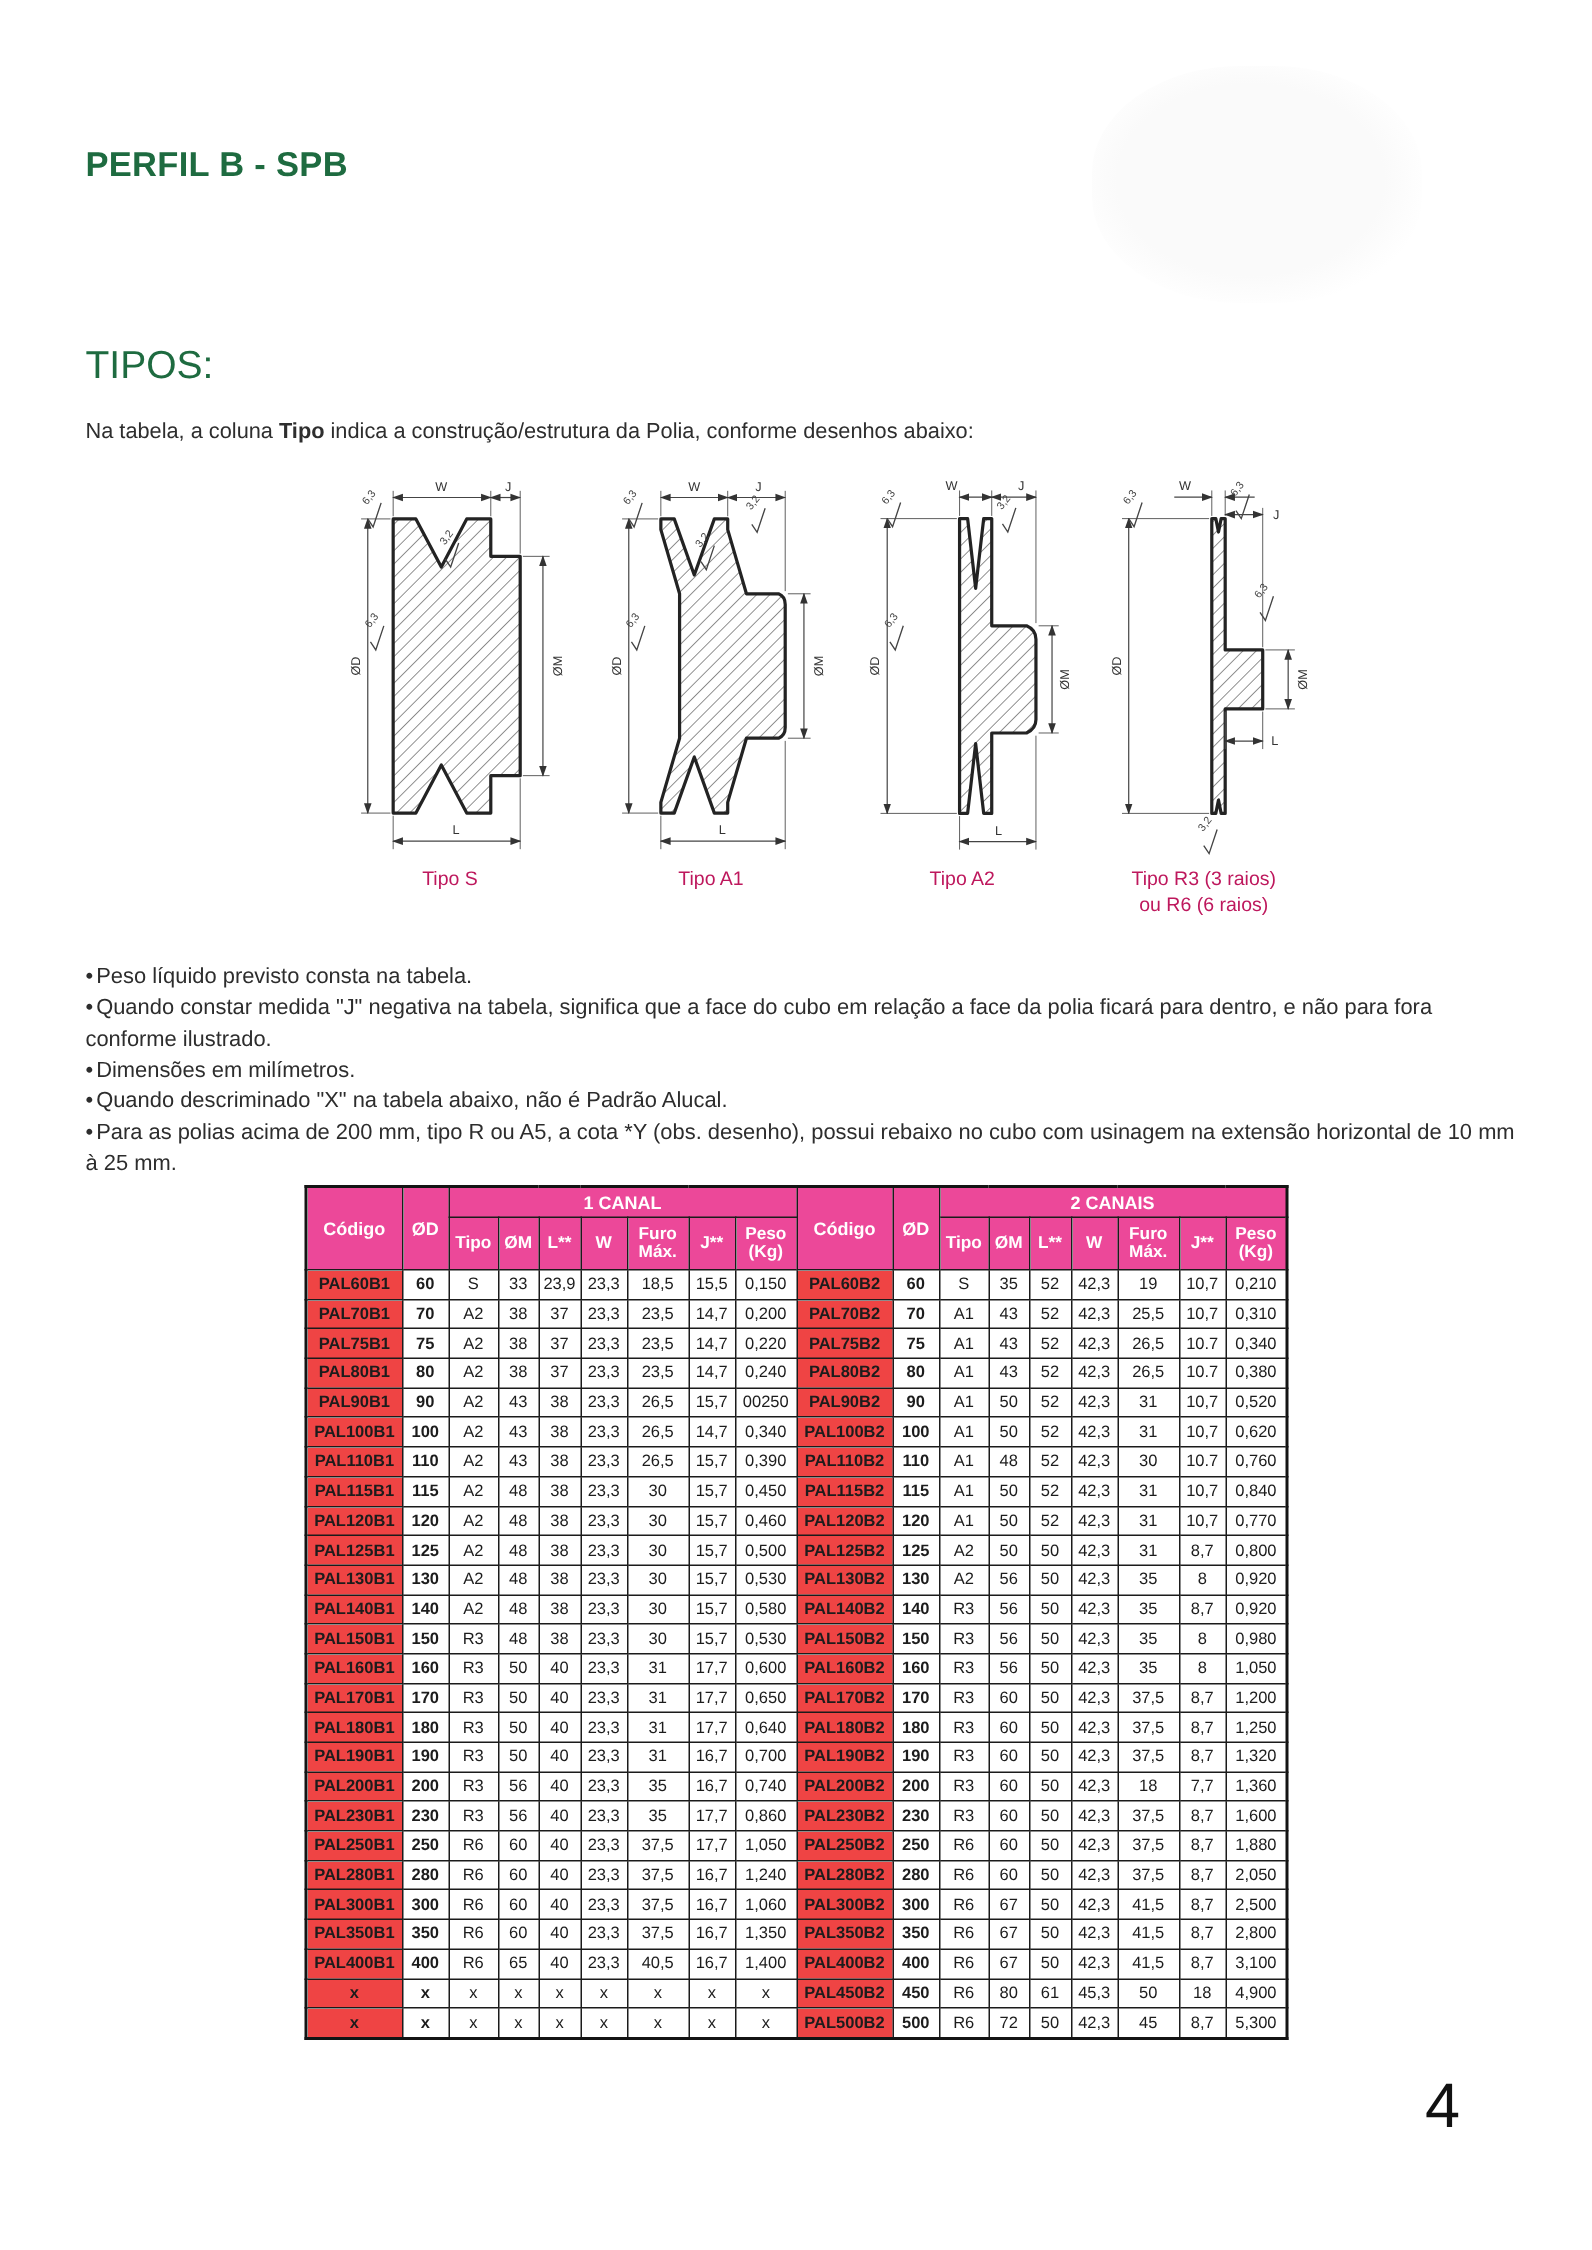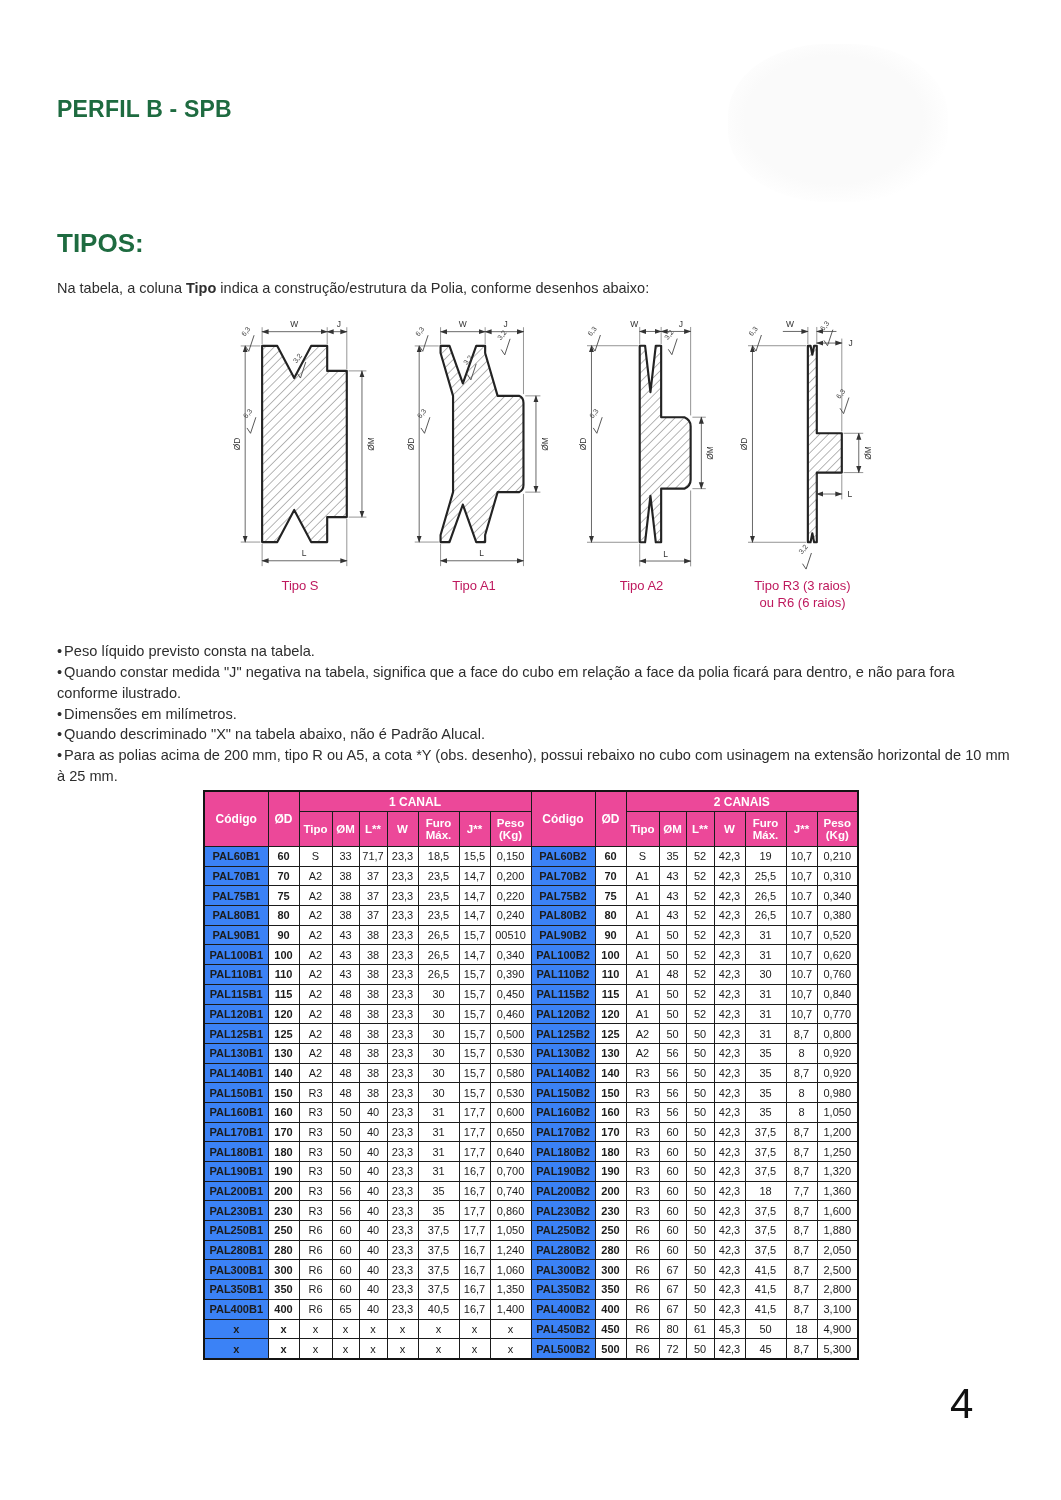--- a/index.html
+++ b/index.html
@@ -4,37 +4,37 @@
 <style>
   html,body{margin:0;padding:0;}
   body{
     width:1061px;height:1500px;position:relative;background:#ffffff;
     font-family:"Liberation Sans",sans-serif;color:#222;overflow:hidden;
   }
   .watermark{position:absolute;left:728px;top:44px;width:220px;height:158px;border-radius:45%;
     background:radial-gradient(ellipse at 48% 48%, #fafafa 0 55%, rgba(250,250,250,0) 75%);}
   .doc-title{position:absolute;left:57px;top:95px;color:#1e6b40;font-weight:bold;
     font-size:23px;line-height:1.28;letter-spacing:.2px;}
-  .section-heading{position:absolute;left:57px;top:228px;color:#1e6b40;font-weight:bold;font-size:26px;}
+  .section-heading{position:absolute;left:57px;top:228px;color:#1e6b40;font-weight:normal;font-size:26px;}
   .intro{position:absolute;left:57px;top:280px;font-size:14.5px;color:#2e2e2e;}
   .figs{position:absolute;left:222px;top:310px;width:652px;display:flex;justify-content:space-between;align-items:flex-start;}
   .fig{text-align:center;}
   .fig svg{display:block;margin:0 auto;}
   .caption{font-size:13px;color:#be185d;margin-top:0;line-height:1.3;white-space:pre-line;}
   .notes{position:absolute;left:57px;top:641px;width:958px;font-size:14.6px;color:#2d2d2d;line-height:1.43;}
   .note::before{content:"•";margin-right:2px;}
   .ptable{position:absolute;left:203px;top:790px;border-collapse:collapse;table-layout:fixed;
     border:2.5px solid #141414;}
   .ptable th,.ptable td{border:1.6px solid #1b1b1b;text-align:center;vertical-align:middle;
     padding:0;font-size:11px;color:#1c1c1c;overflow:hidden;}
   .ptable thead th{background:#ec4899;color:#ffffff;font-weight:bold;}
   .ptable tr.grow th{font-size:12px;height:19px;}
   .ptable tr.crow th{font-size:11.5px;height:34px;line-height:1.08;}
   .ptable tbody td{height:18.7px;background:#ffffff;}
-  .ptable td.c-code{background:#3b82f6;font-weight:bold;}
+  .ptable td.c-code{background:#ef4444;font-weight:bold;}
   .ptable td.c-od{font-weight:bold;}
   .page-number{position:absolute;left:950px;top:1380px;font-size:42px;color:#111;}
   
   .outline{fill:url(#hatch);stroke:#232323;stroke-width:2.4;stroke-linejoin:round;}
   .dim{stroke:#444;stroke-width:0.9;fill:none;}
   .ext{stroke:#555;stroke-width:0.7;fill:none;}
   .dlab{font-size:9.5px;fill:#333;}
   .rmark{fill:none;stroke:#444;stroke-width:1;}
   .rlab{font-size:8px;fill:#444;}
 </style>
@@ -282,21 +282,21 @@
       <th>J**</th>
       <th>Peso (Kg)</th>
     </tr>
   </thead>
   <tbody>
       <tr>
         <td class="c-code">PAL60B1</td>
         <td class="c-od">60</td>
         <td>S</td>
         <td>33</td>
-        <td>71,7</td>
+        <td>23,9</td>
         <td>23,3</td>
         <td>18,5</td>
         <td>15,5</td>
         <td>0,150</td>
         <td class="c-code">PAL60B2</td>
         <td class="c-od">60</td>
         <td>S</td>
         <td>35</td>
         <td>52</td>
         <td>42,3</td>
@@ -366,21 +366,21 @@
       </tr>
       <tr>
         <td class="c-code">PAL90B1</td>
         <td class="c-od">90</td>
         <td>A2</td>
         <td>43</td>
         <td>38</td>
         <td>23,3</td>
         <td>26,5</td>
         <td>15,7</td>
-        <td>00510</td>
+        <td>00250</td>
         <td class="c-code">PAL90B2</td>
         <td class="c-od">90</td>
         <td>A1</td>
         <td>50</td>
         <td>52</td>
         <td>42,3</td>
         <td>31</td>
         <td>10,7</td>
         <td>0,520</td>
       </tr>

